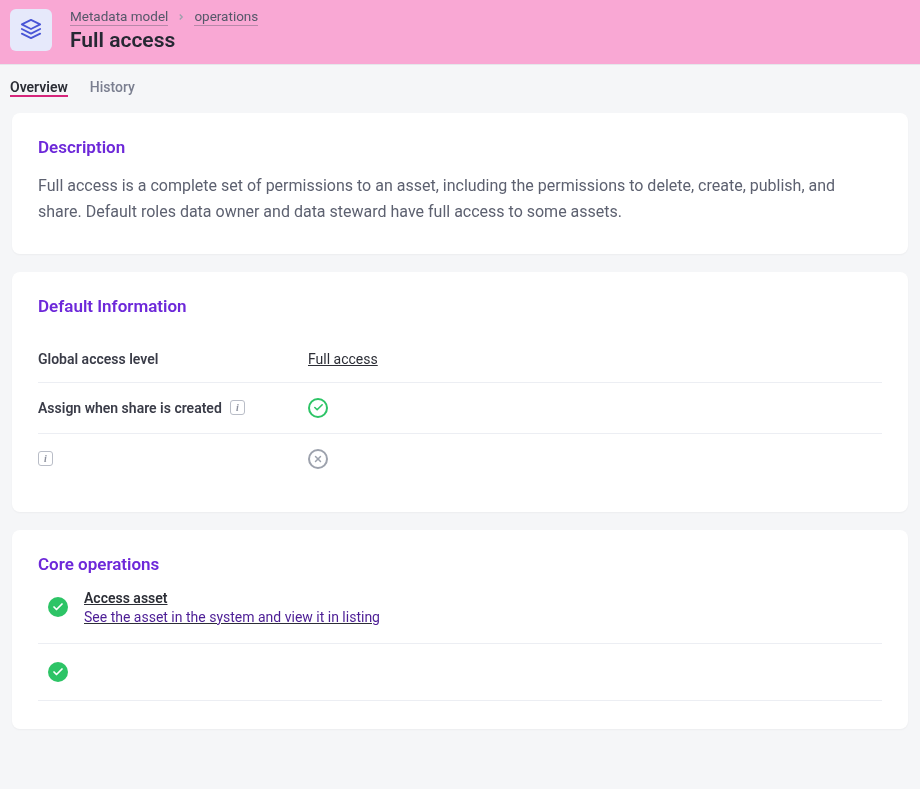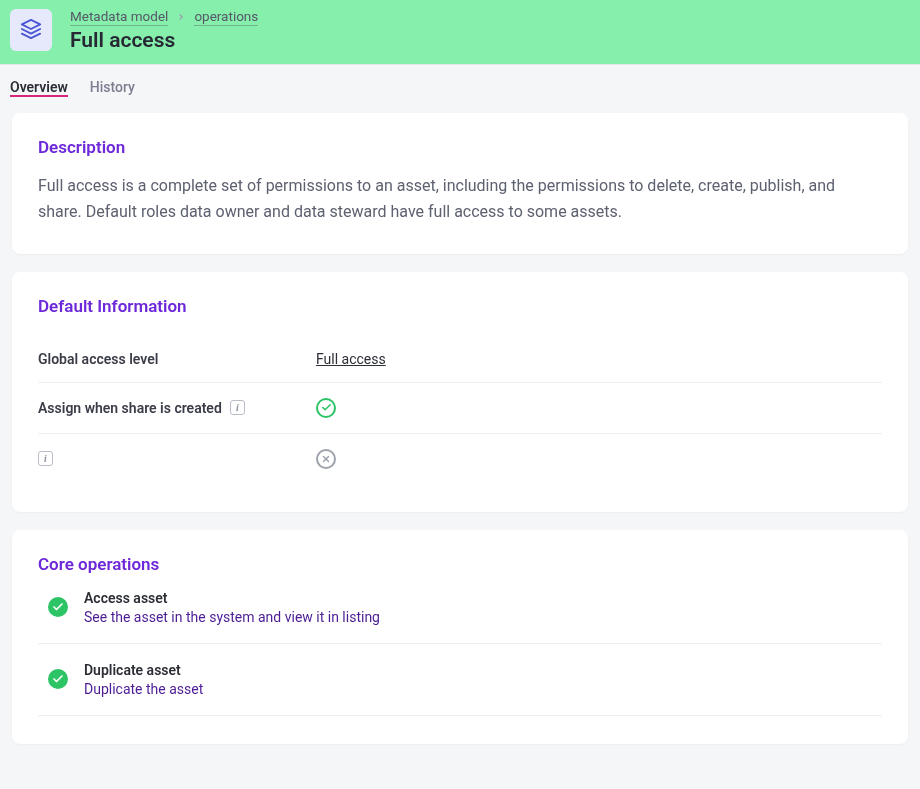--- a/index.html
+++ b/index.html
@@ -7,21 +7,21 @@
       margin: 0;
       padding: 0;
     }
     body {
       font-family: -apple-system, BlinkMacSystemFont, "Segoe UI", Roboto, "Helvetica Neue", Arial, sans-serif;
       background: #f5f6f8;
       color: #2c2e36;
       font-size: 14px;
     }
     .header-bar {
-      background: #86efac;
+      background: #f9a8d4;
       border-bottom: 1px solid #e5e7eb;
       padding: 8px 10px 12px 10px;
       display: flex;
       align-items: center;
       gap: 18px;
     }
     .header-icon-box {
       width: 42px;
       height: 42px;
       background: #e6e9fb;
@@ -100,21 +100,21 @@
       line-height: 1.65;
     }
     .info-rows {
       margin-top: 20px;
     }
     .info-row {
       display: flex;
       align-items: center;
       padding: 15px 0;
       border-bottom: 1px solid #eceef3;
-      gap: 10px;
+      gap: 2px;
     }
     .info-row:last-child {
       border-bottom: none;
     }
     .info-label {
       width: 268px;
       flex-shrink: 0;
       font-size: 14px;
       font-weight: 600;
       color: #3a3c48;
@@ -160,20 +160,21 @@
     .status-check {
       border: 2px solid #2dc466;
       color: #2dc466;
     }
     .status-x {
       border: 2px solid #9da2ad;
       color: #9da2ad;
     }
     .op-list {
       margin-top: 8px;
+      text-decoration: underline;
     }
     .op-row {
       display: flex;
       align-items: center;
       gap: 16px;
       padding: 18px 10px;
       border-bottom: 1px solid #eceef3;
     }
     .op-row:first-child {
       padding-top: 0;
@@ -302,22 +303,18 @@
           <div class="op-desc">See the asset in the system and view it in listing</div>
         </div>
       </div>
 
       <div class="op-row">
         <span class="op-check">
           <svg width="12" height="12" viewBox="0 0 24 24" fill="none" stroke="currentColor" stroke-width="3.5" stroke-linecap="round" stroke-linejoin="round">
               <polyline points="20 6 9 17 4 12"></polyline>
             </svg>
         </span>
-        <div class="op-text">
-          <div class="op-title">Duplicate asset</div>
-          <div class="op-desc">Duplicate the asset</div>
-        </div>
       </div>
 
     </div>
   </div>
 
 </div>
 
 </body></html>

